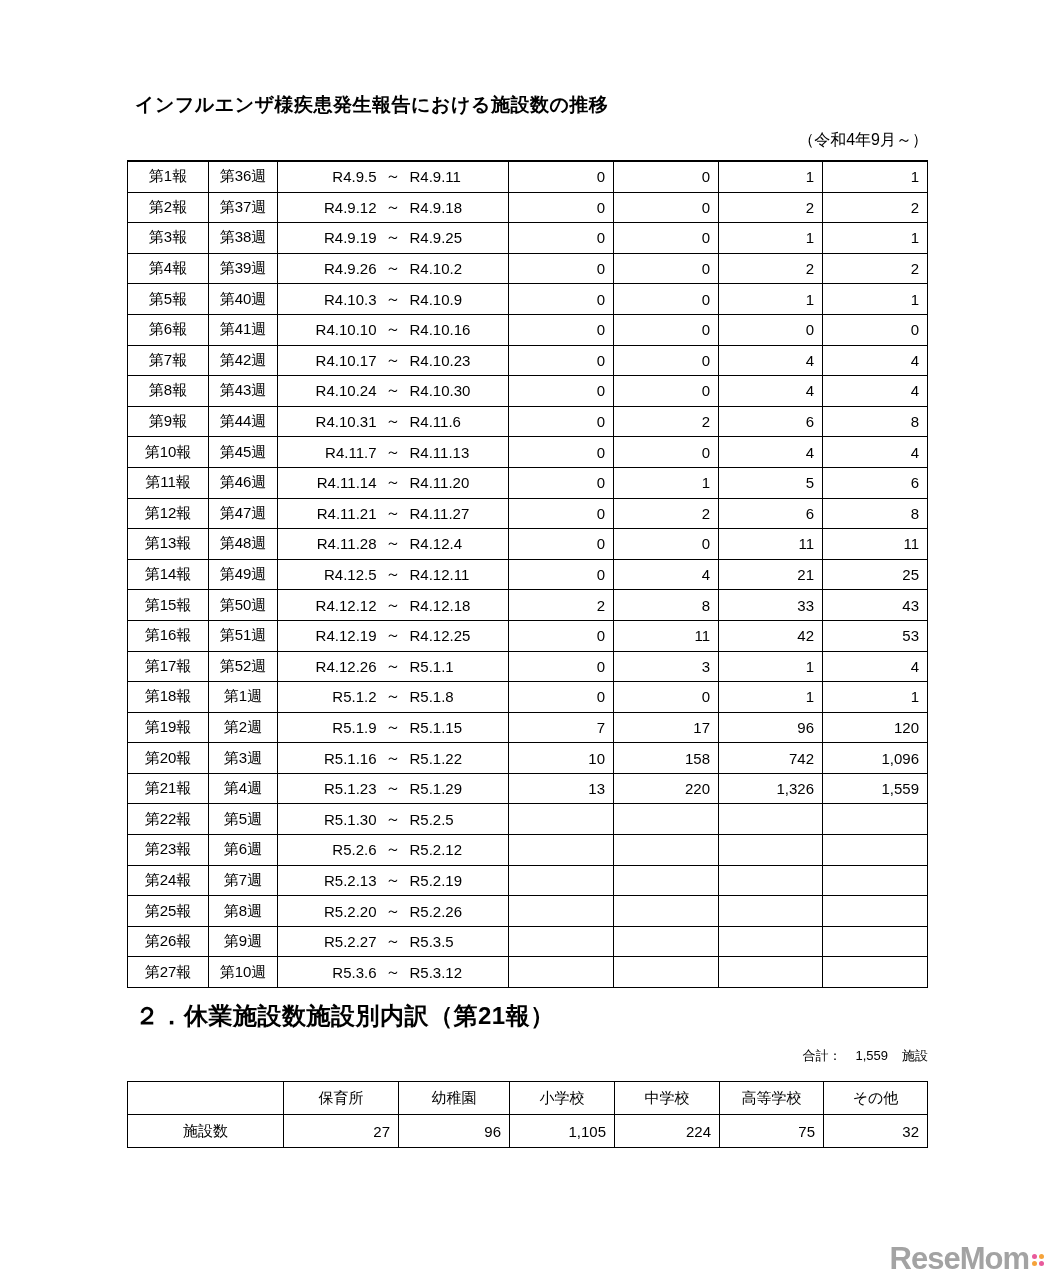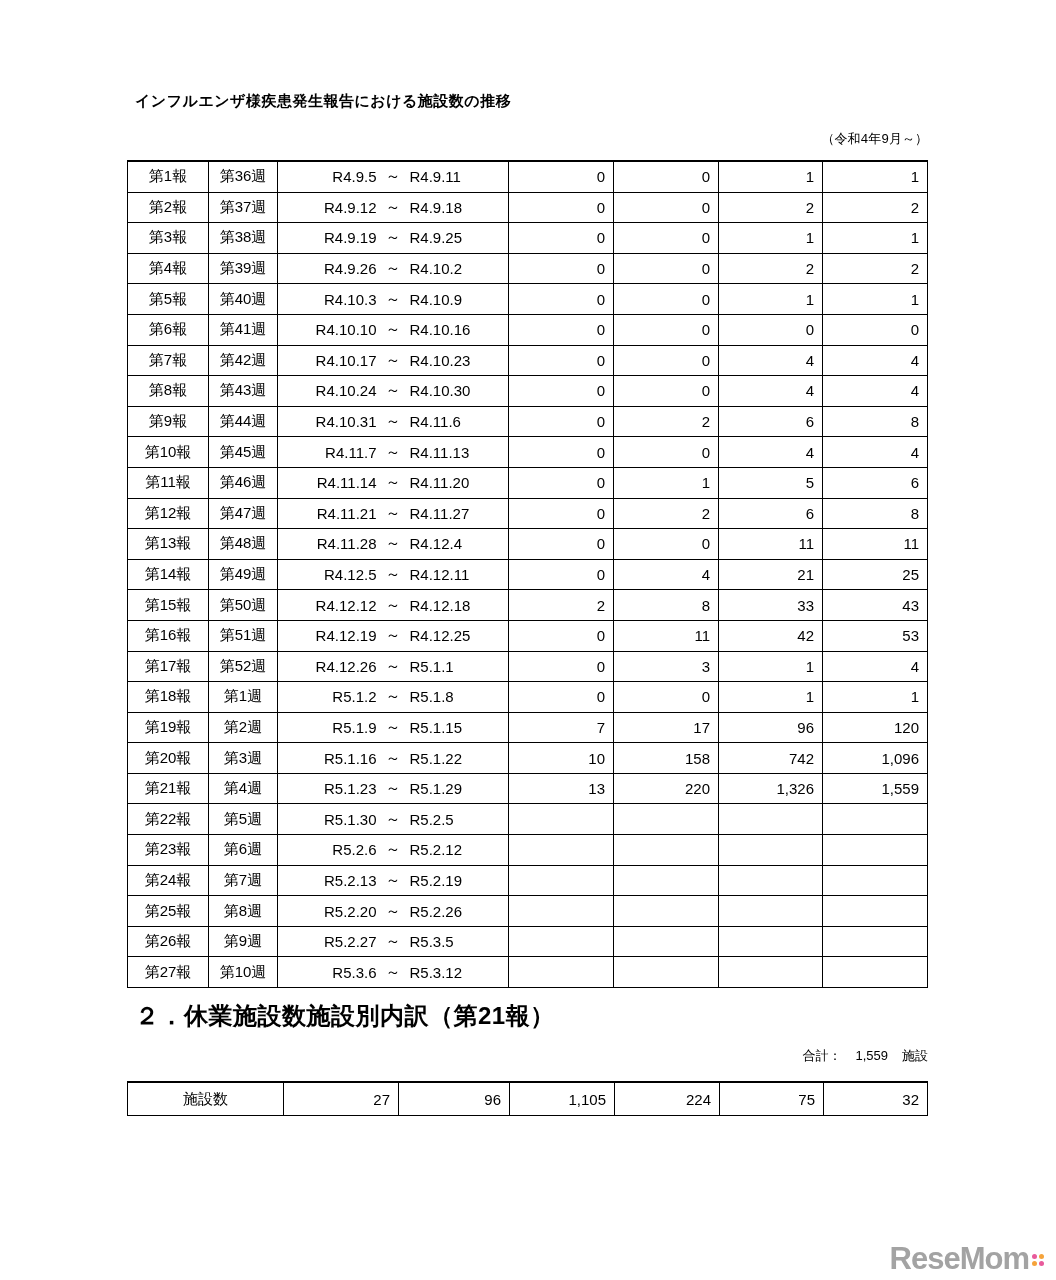--- a/index.html
+++ b/index.html
@@ -5,26 +5,25 @@
   * { box-sizing: border-box; margin: 0; padding: 0; }
   html, body { background: #ffffff; }
   body {
     width: 1056px; height: 1280px;
     position: relative;
     font-family: "Liberation Sans", sans-serif;
     color: #000;
   }
   .page-title {
     position: absolute; left: 135px; top: 92px;
-    font-size: 15px; font-weight: bold; letter-spacing: 0.5px;
+    font-size: 19px; font-weight: bold; letter-spacing: 0.5px;
   }
   .date-note {
     position: absolute; right: 128px; top: 130px;
-    font-size: 13px;
-    font-family: Liberation Mono, monospace;
+    font-size: 16px;
   }
   
   .mtable {
     position: absolute; left: 127px; top: 160px; width: 801px;
     border: 1px solid #000;
   }
   .trow {
     display: grid;
     grid-template-columns: 80px 69px 231px 105px 105px 104px 105px;
     border-top: 1px solid #000;
@@ -440,20 +439,29 @@
       </div>
     </div>
 </div>
 
 <div class="section2-title">２．休業施設数施設別内訳（第21報）</div>
 <div class="section2-total">
   <span>合計：</span><span class="gap"></span><span>1,559</span><span class="gap"></span><span>施設</span>
 </div>
 
 <div class="btable">
+  <div class="brow">
+    <div class="cell c-center"></div>
+    <div class="cell c-center">保育所</div>
+    <div class="cell c-center">幼稚園</div>
+    <div class="cell c-center">小学校</div>
+    <div class="cell c-center">中学校</div>
+    <div class="cell c-center">高等学校</div>
+    <div class="cell c-center">その他</div>
+  </div>
   <div class="brow vals">
     <div class="cell c-center">施設数</div>
     <div class="cell c-num">27</div>
     <div class="cell c-num">96</div>
     <div class="cell c-num">1,105</div>
     <div class="cell c-num">224</div>
     <div class="cell c-num">75</div>
     <div class="cell c-num">32</div>
   </div>
 </div>

